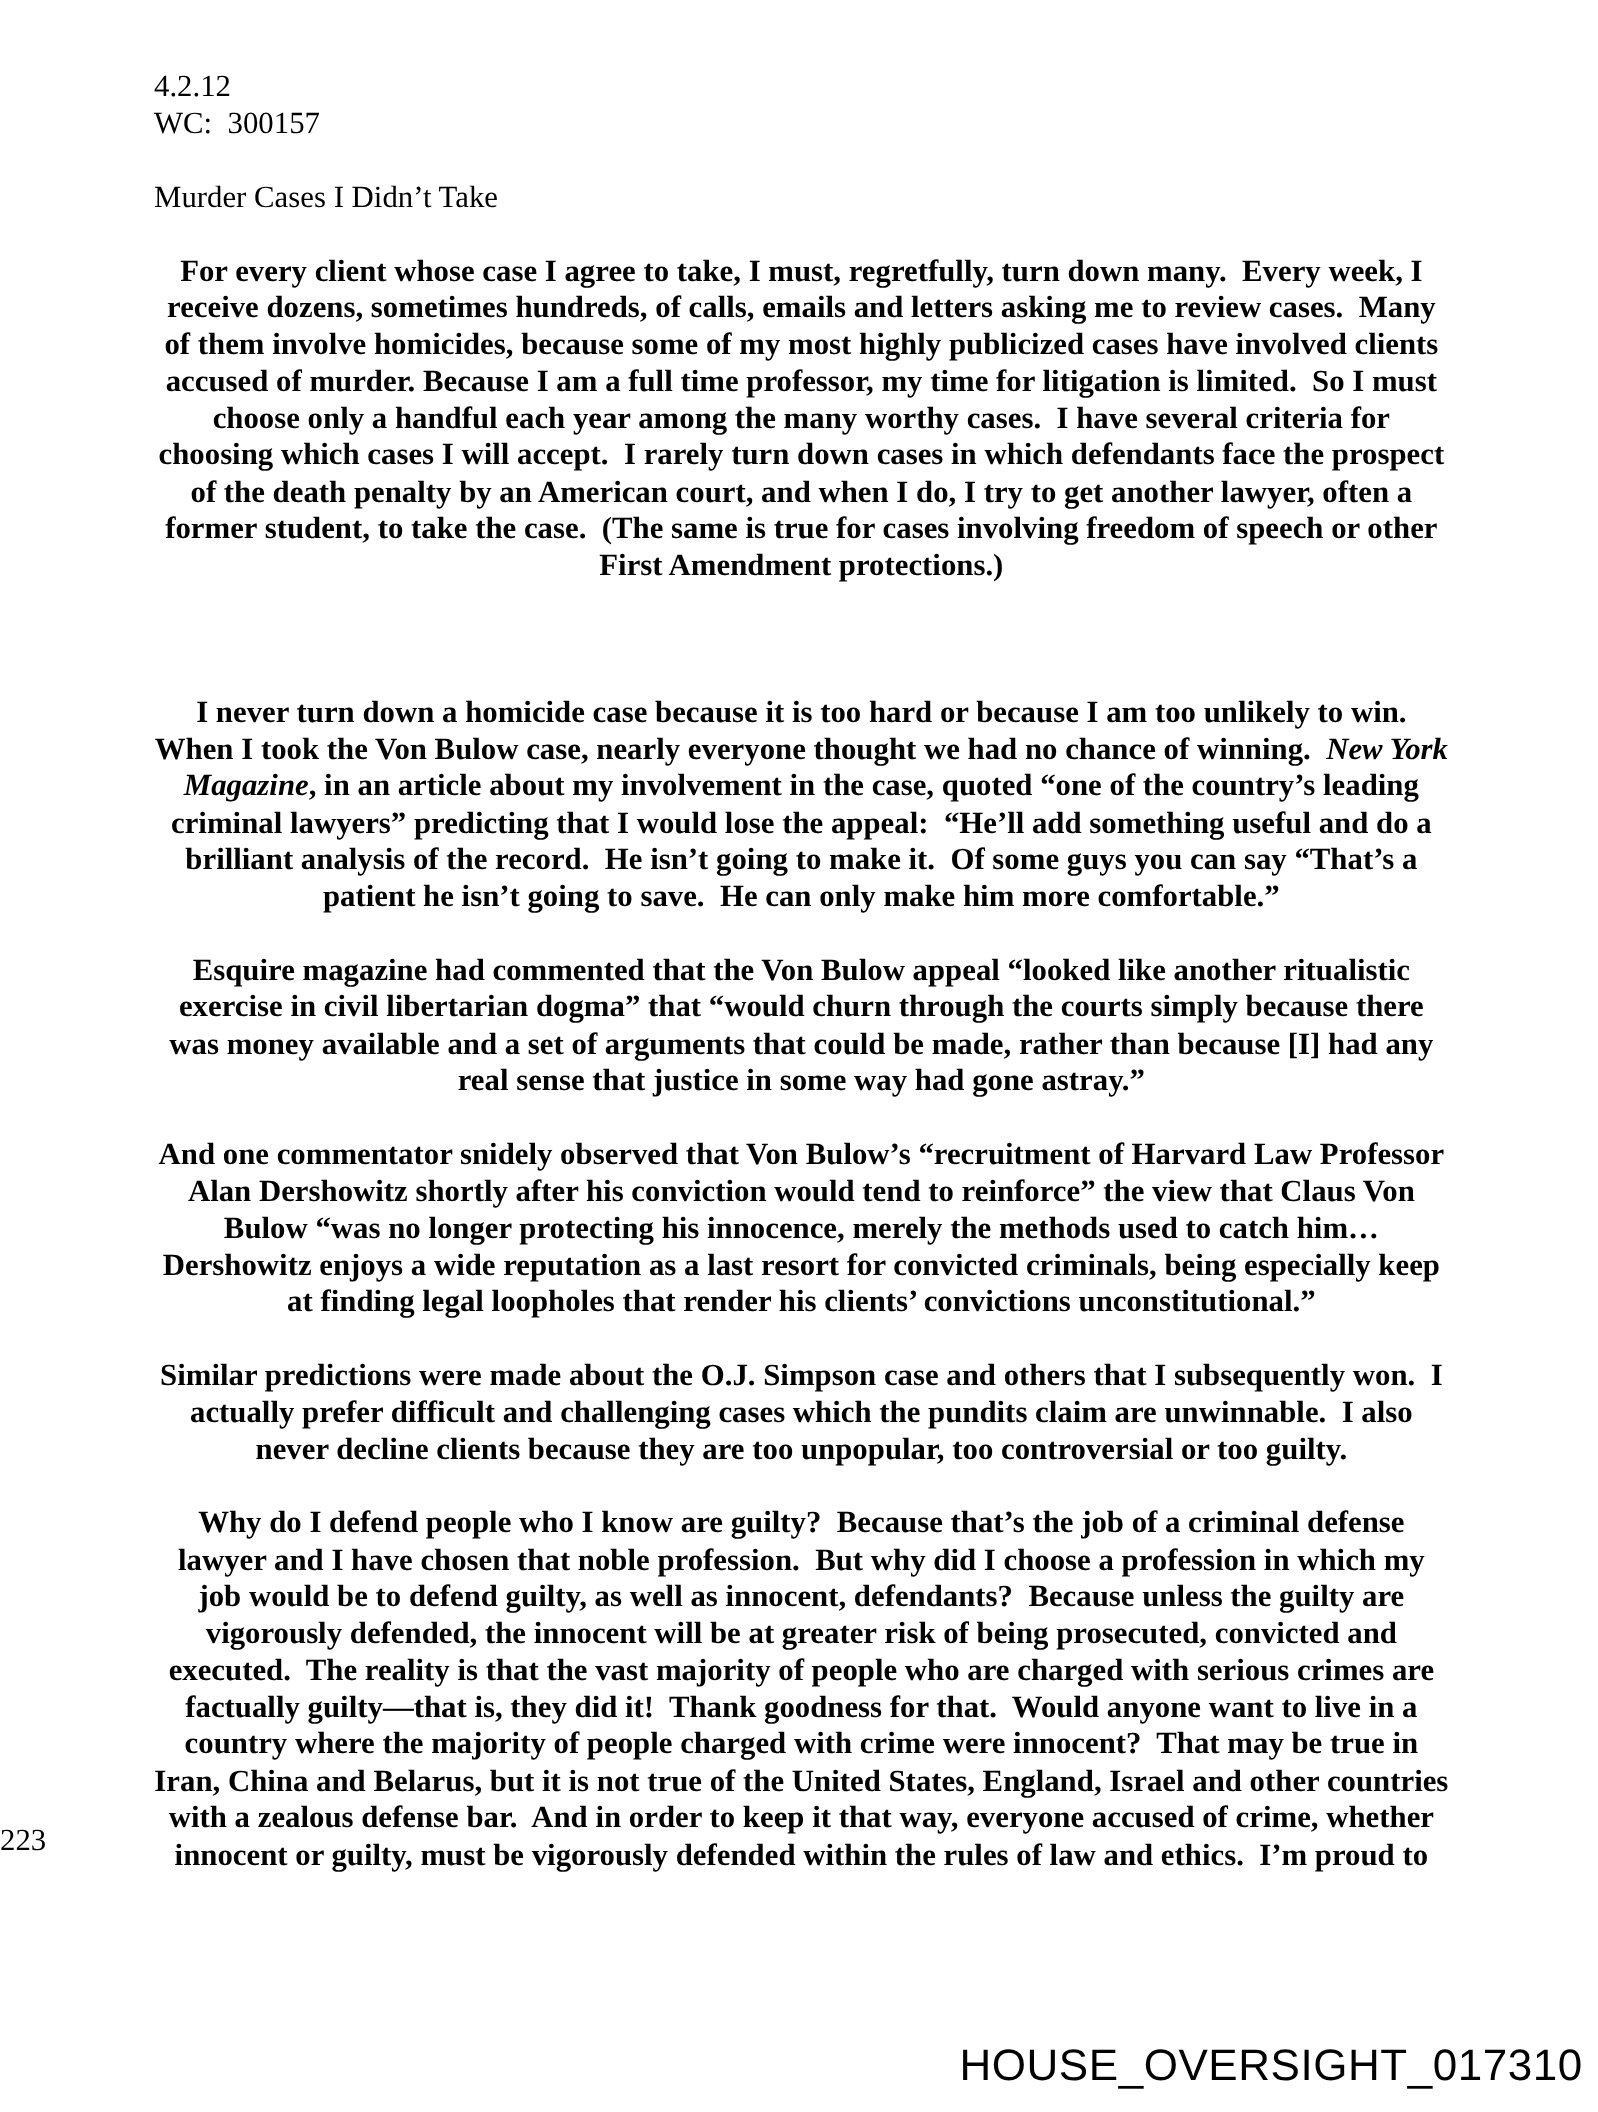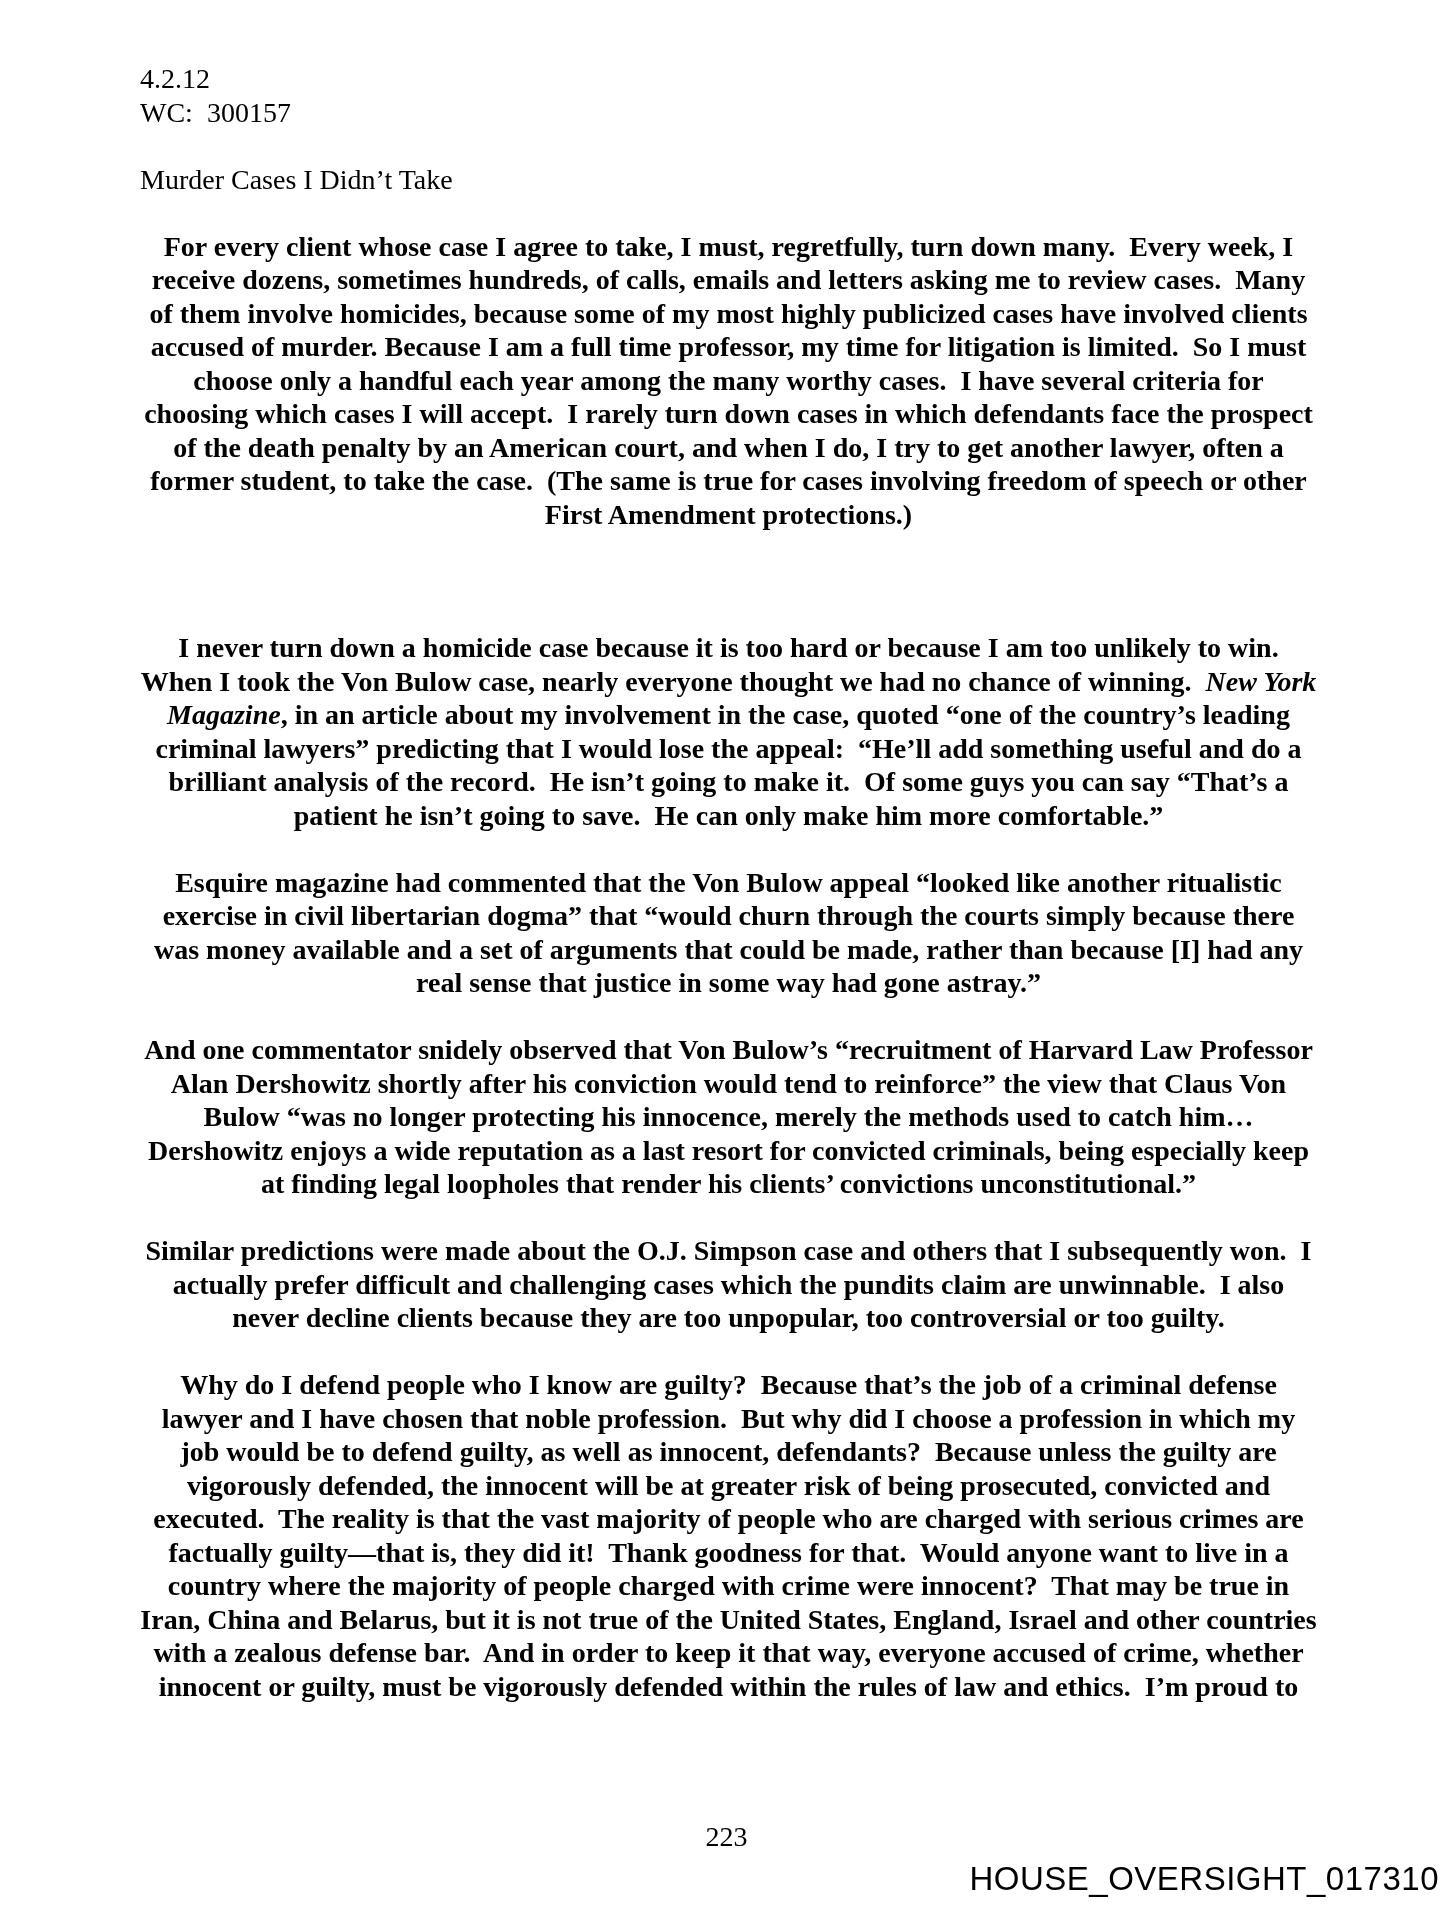--- a/index.html
+++ b/index.html
@@ -41,33 +41,32 @@
     font-weight: bold;
   }
   .para.extra-gap {
     margin-top: 100px;
   }
   .italic {
     font-style: italic;
   }
   .page-number {
     position: absolute;
-    top: 1820px;
+    top: 1657px;
     left: 0;
     width: 100%;
-    text-align: center;
     font-family: "Liberation Serif", "DejaVu Serif", serif;
     font-size: 28px;
   }
   .bates {
     position: absolute;
     top: 1862px;
     right: 14px;
     font-family: "Liberation Sans", "DejaVu Sans", sans-serif;
-    font-size: 33px;
+    font-size: 40px;
     letter-spacing: 0.5px;
   }
 </style>
 </head>
 <body>
 
 <div class="page">
   <div class="content">
     <div class="header">
       <div class="hline">4.2.12</div>

